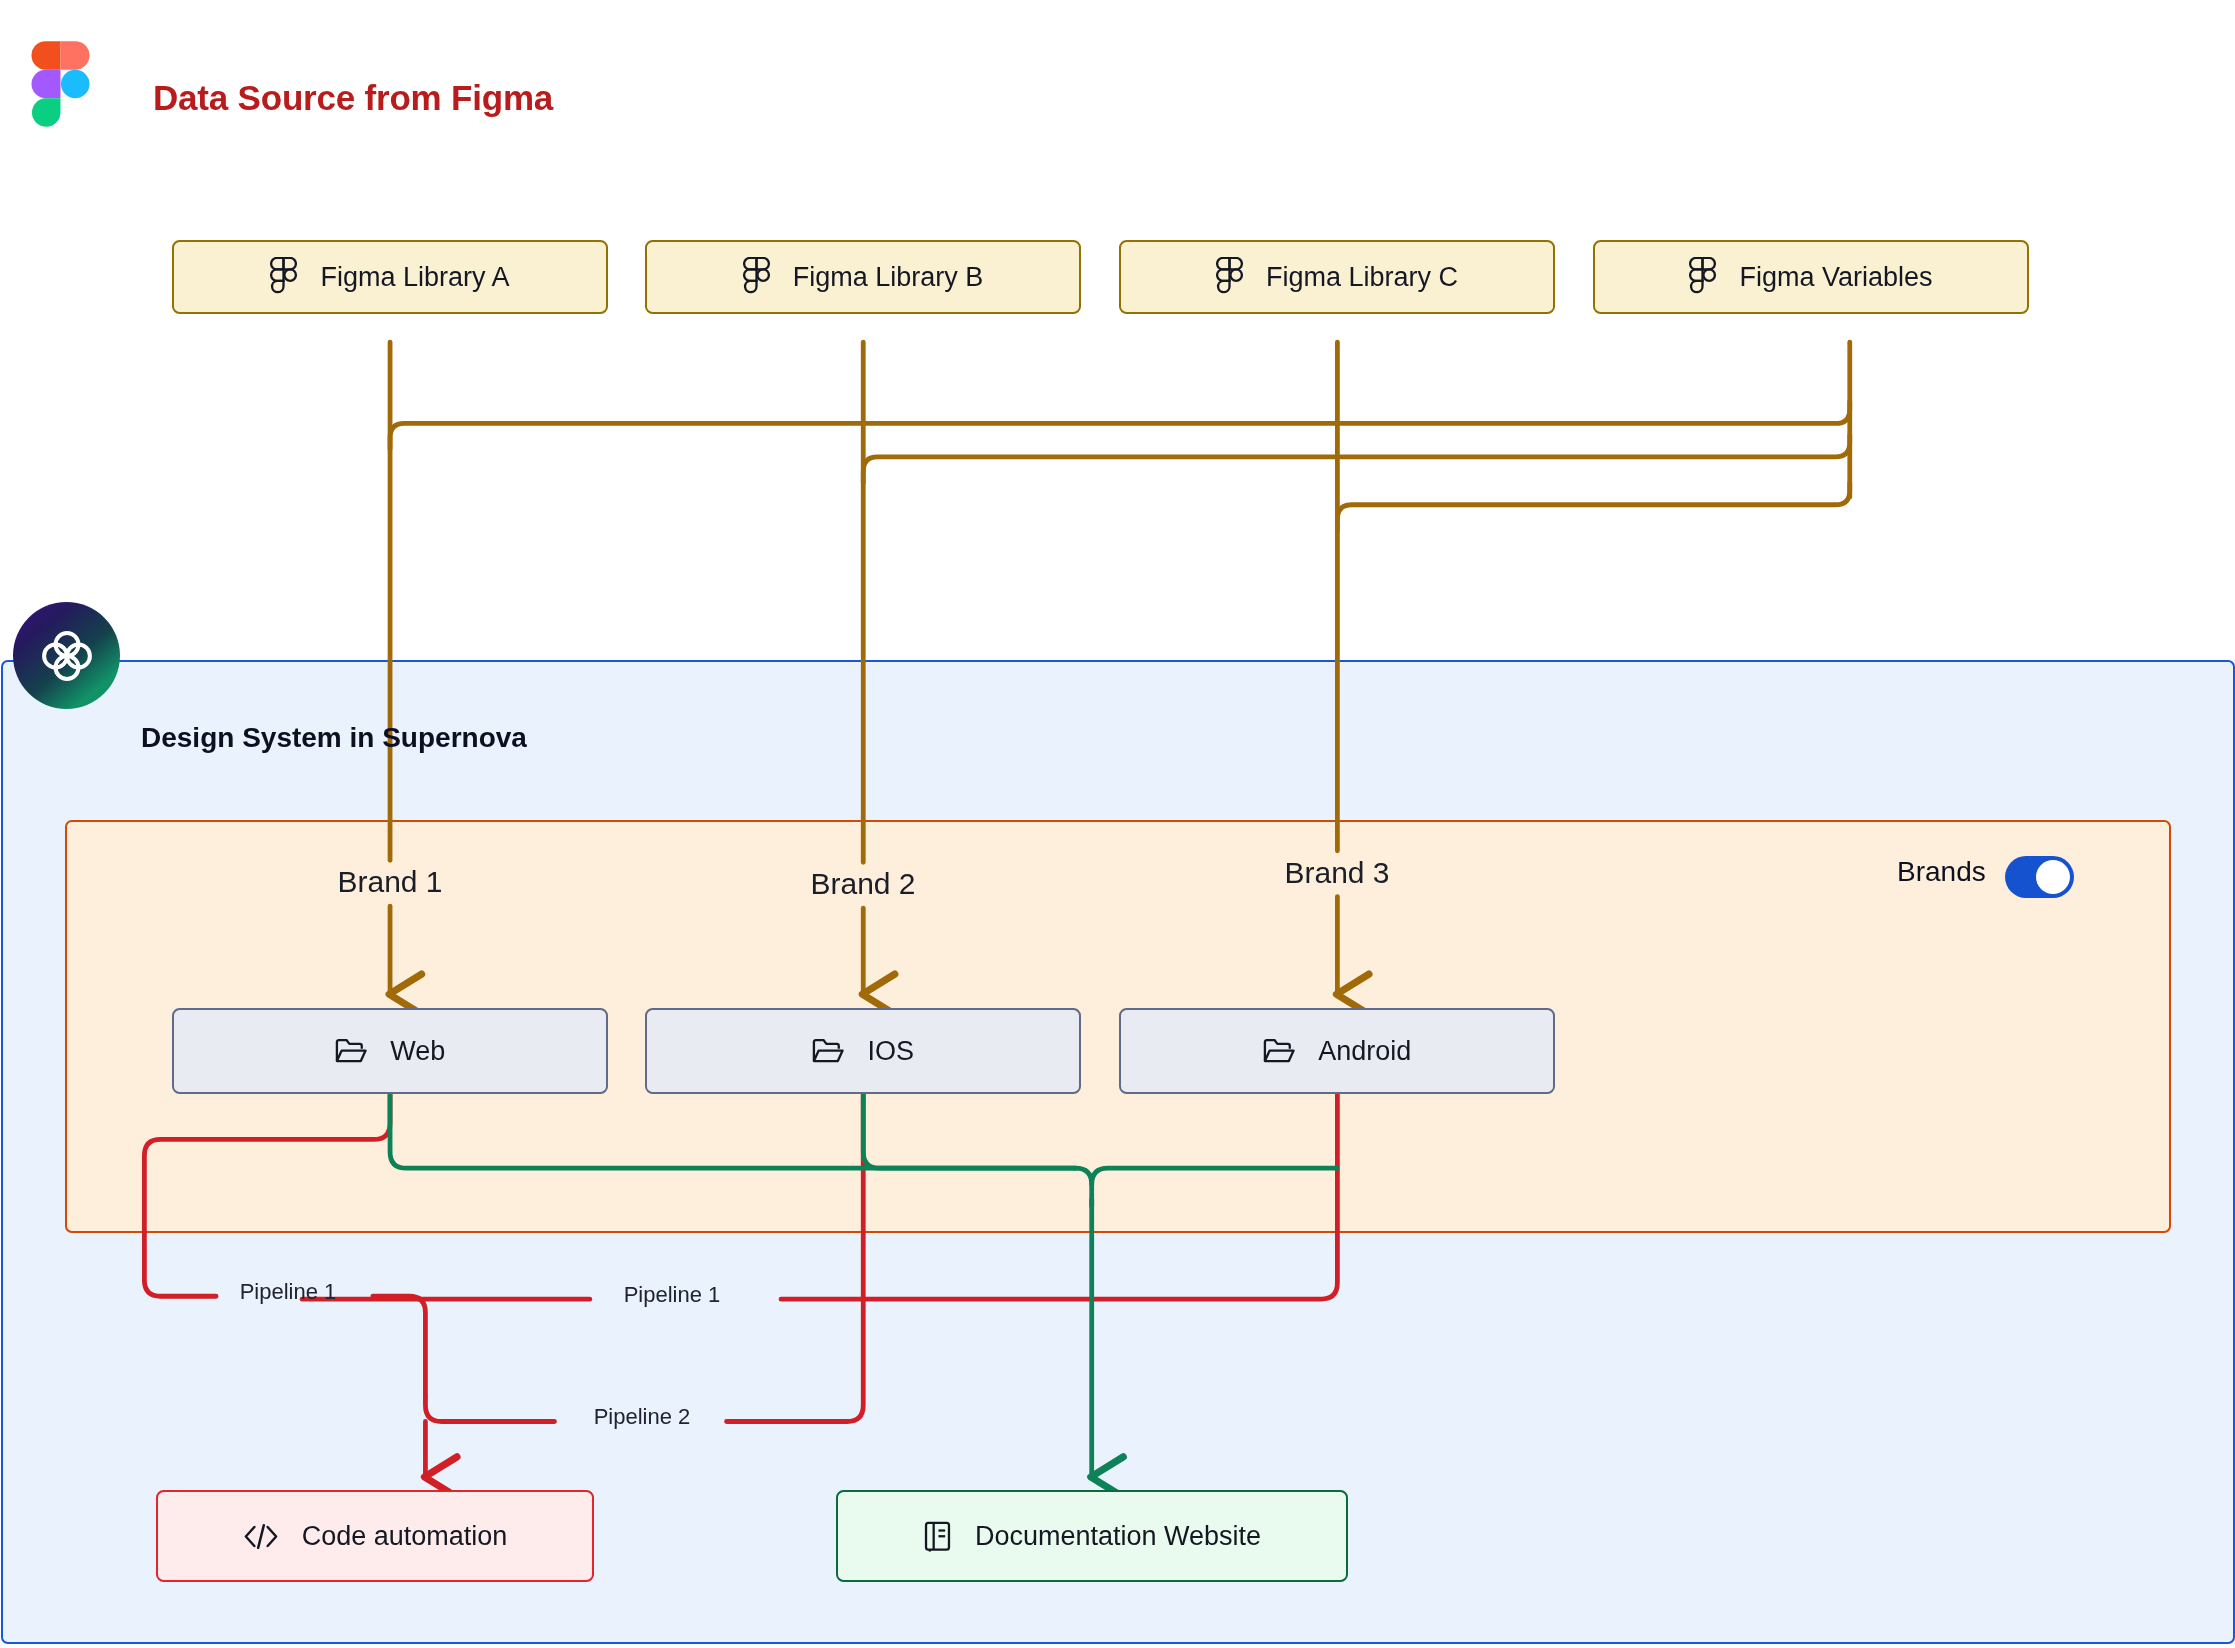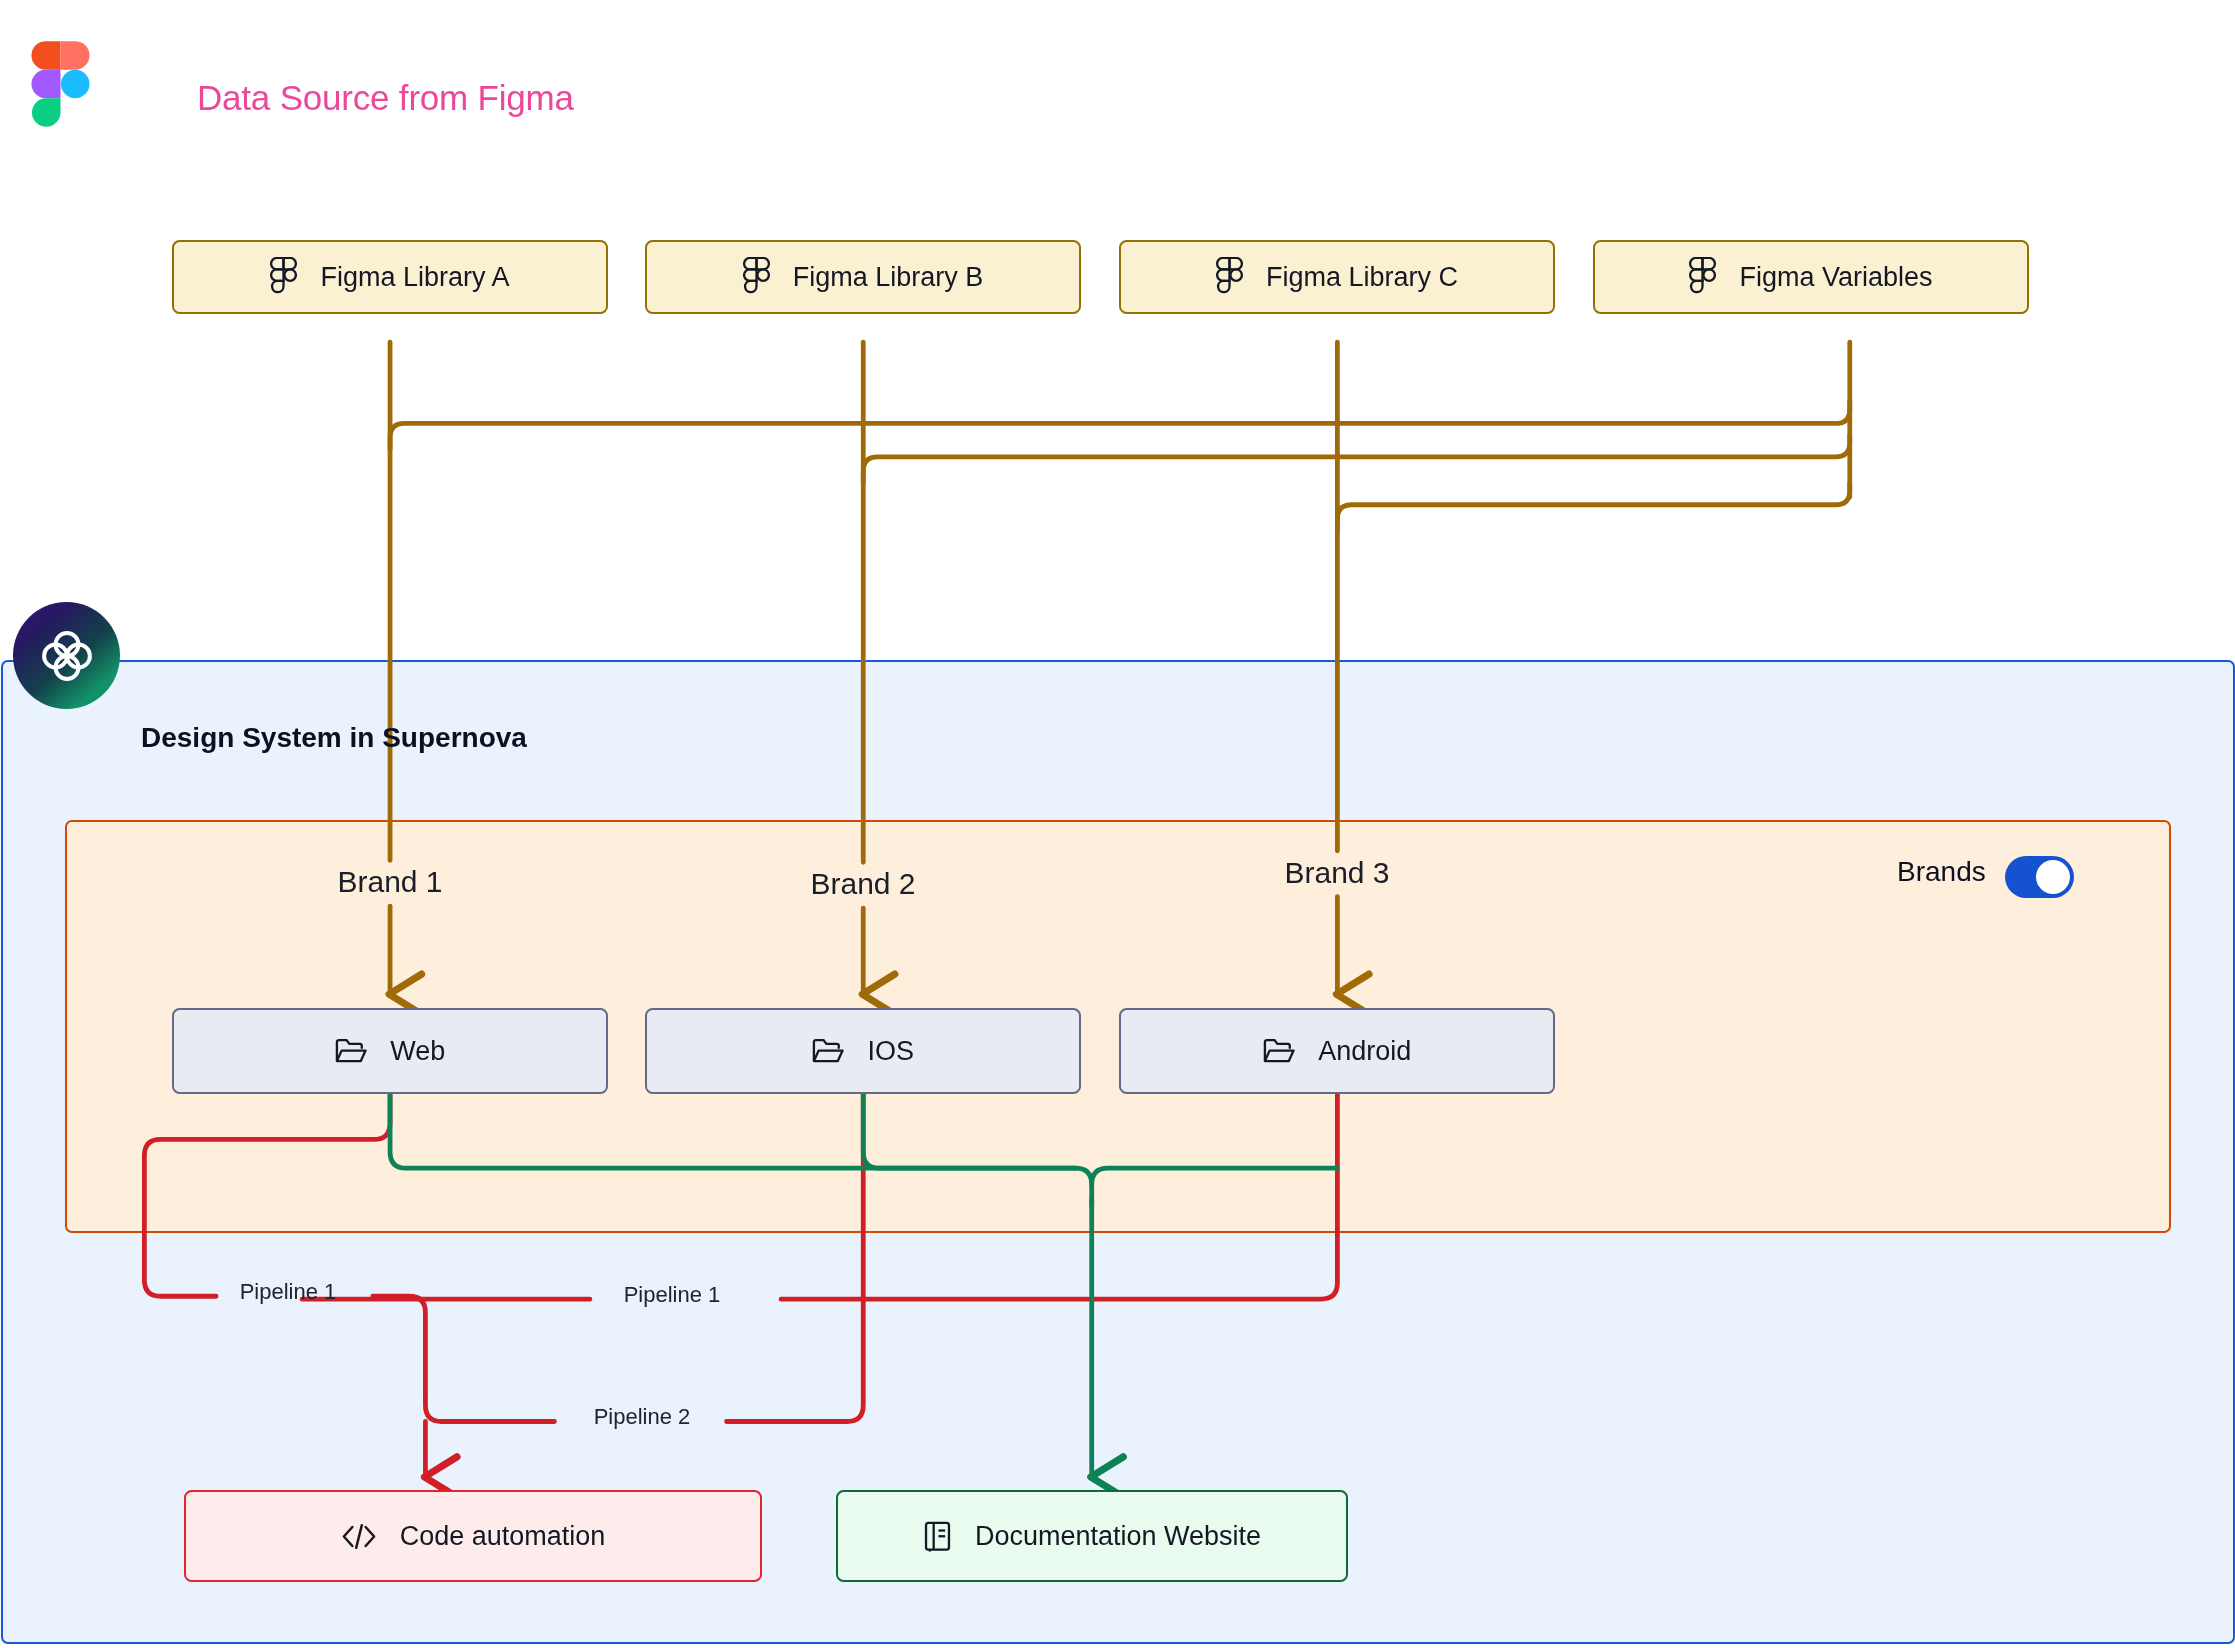--- a/index.html
+++ b/index.html
@@ -13,22 +13,22 @@
   #stage{position:absolute;left:0;top:0;width:2236px;height:1649px;}
 
   
   .layer{position:absolute;left:0;top:0;width:2236px;height:1649px;}
   #wires{z-index:2;pointer-events:none;}
   #nodes{z-index:3;}
 
   
   #page-title{
     position:absolute;left:153px;top:78px;
-    font-size:35px;font-weight:normal;color:#ec4899;
-    letter-spacing:-0.2px;white-space:nowrap;margin-left:44px;
+    font-size:35px;font-weight:bold;color:#b91c1c;
+    letter-spacing:-0.2px;white-space:nowrap;
   }
   #figma-logo{position:absolute;left:31px;top:41px;width:59px;height:86px;}
 
   
   #supernova-panel{
     position:absolute;left:1px;top:660px;
     width:2234px;height:984px;
     background:#eaf2fe;
     border:2.9px solid #1858d8;
     border-radius:6.7px;
@@ -84,21 +84,21 @@
   .node.figma{
     background:#faf1d3;border:2.9px solid #937202;
     width:436px;height:74px;top:240px;
   }
   .node.platform{
     background:#e9ebf2;border:2.9px solid #626a8a;
     width:436px;height:86px;top:1008px;
   }
   .node.code{
     background:#fdeceb;border:2.9px solid #e0262a;
-    width:578px;height:92px;left:184px;top:1490px;
+    width:438px;height:92px;left:156px;top:1490px;
   }
   .node.docs{
     background:#e9fbee;border:2.9px solid #0b6b3b;
     width:512px;height:92px;left:836px;top:1490px;
   }
 
   
   .wire-label{
     position:absolute;z-index:4;
     font-size:22px;color:#21242e;white-space:nowrap;

